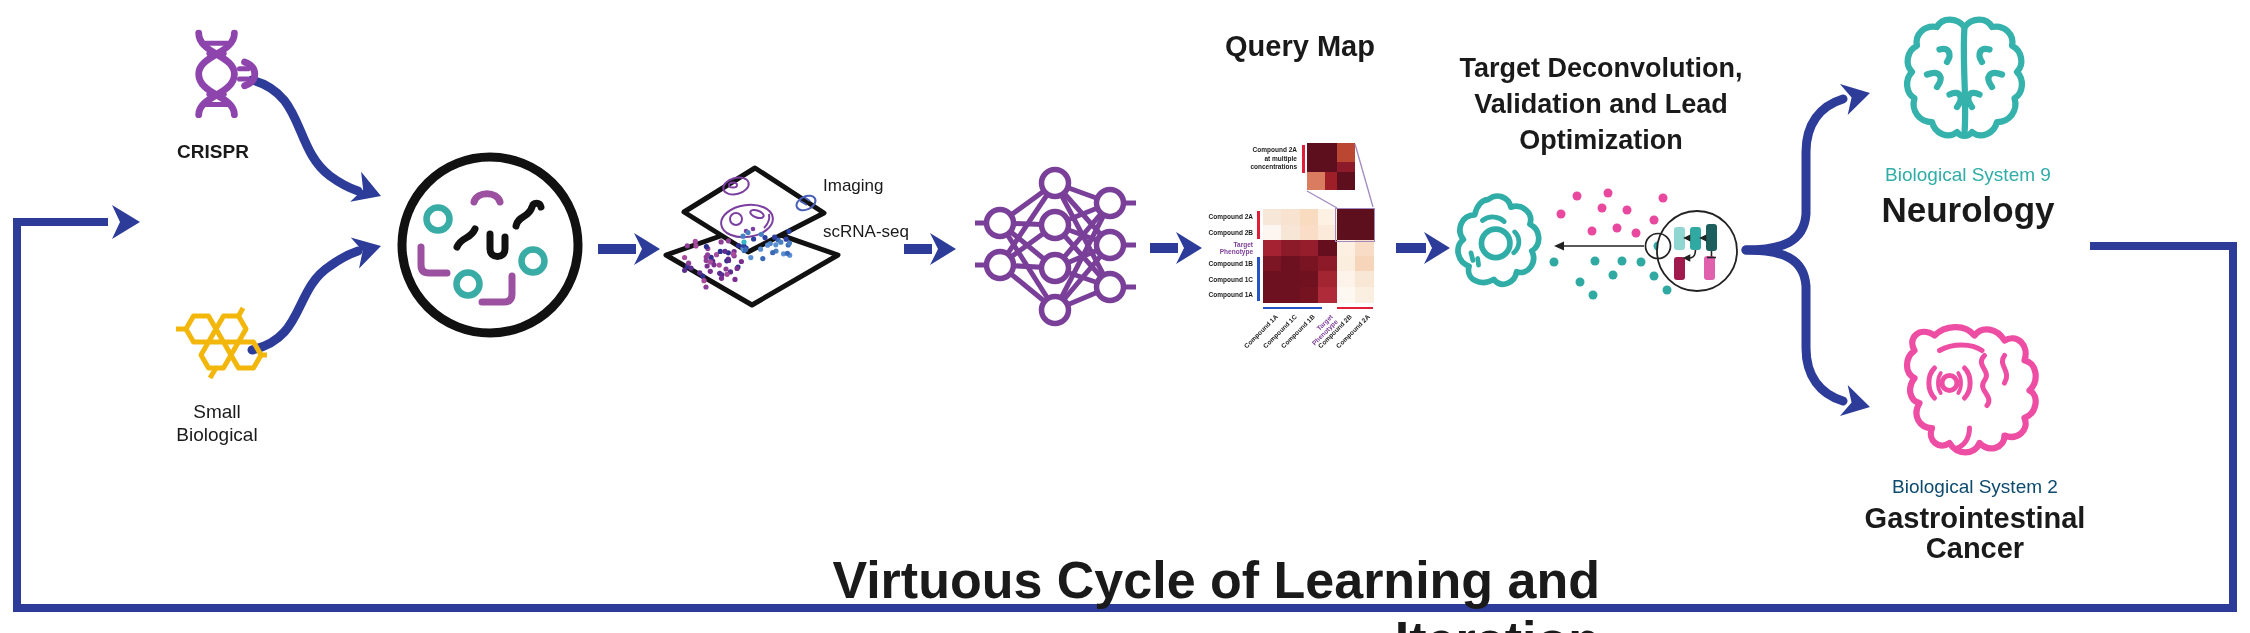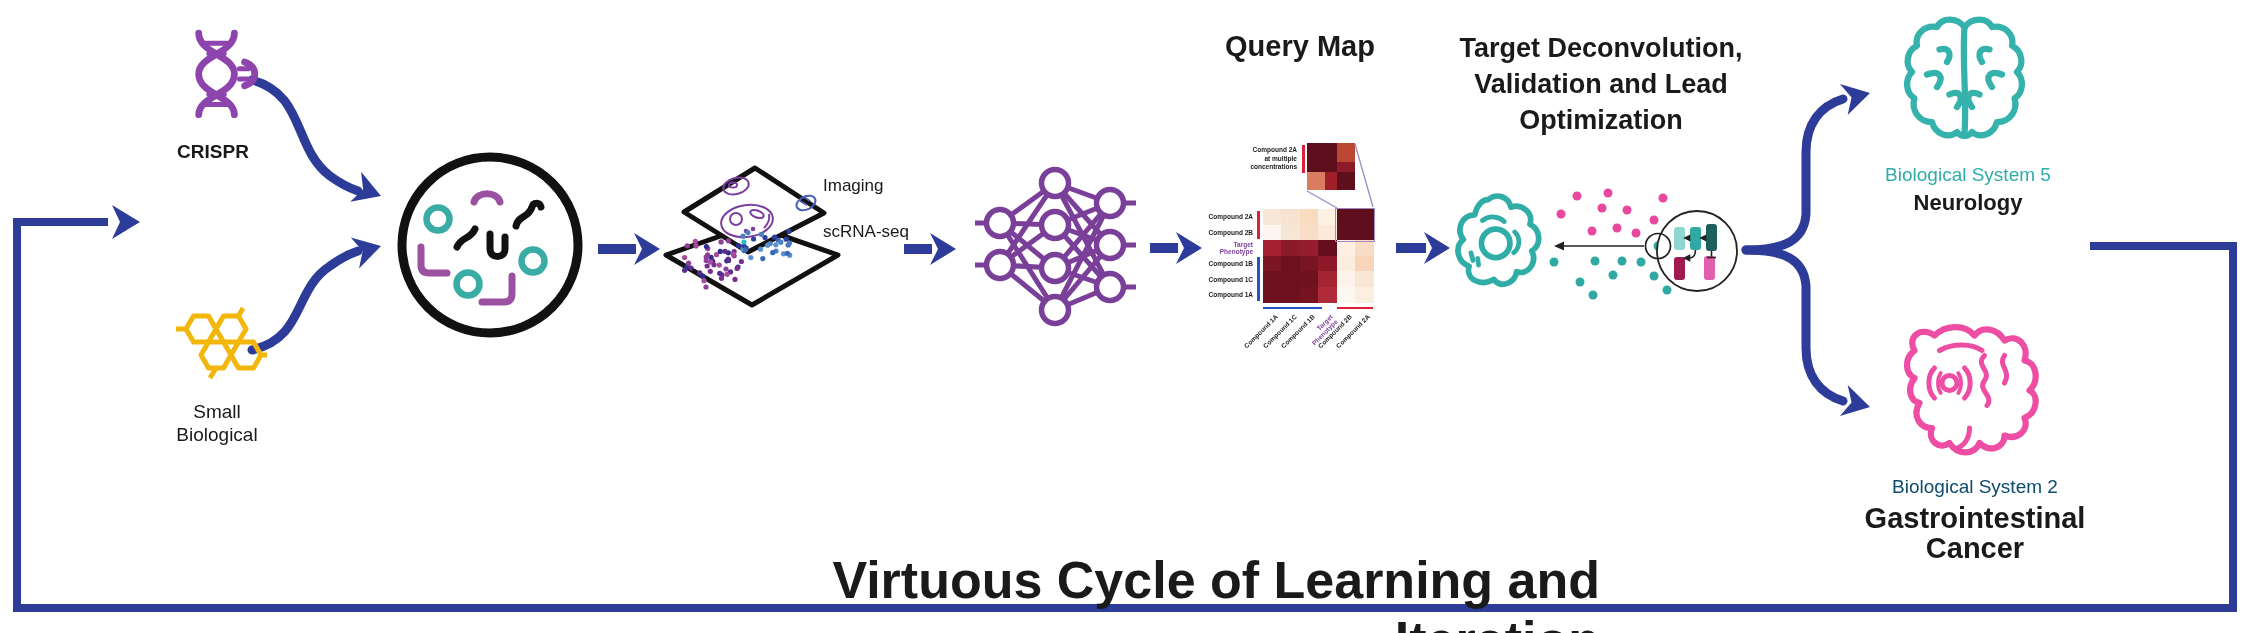--- a/index.html
+++ b/index.html
@@ -379,28 +379,28 @@
       <div class="hm-abs" style="left: 1239px; top: 154.5px; width: 58px; text-align: right; font-size: 6.5px; font-weight: bold;">at multiple</div>
       <div class="hm-abs" style="left: 1239px; top: 163px; width: 58px; text-align: right; font-size: 6.5px; font-weight: bold;">concentrations</div>
     </div>
 
   <svg id="overlay-svg" width="2250" height="633" viewBox="0 0 2250 633">
     <line x1="1307" y1="191" x2="1337" y2="208" stroke="#a08ac0" stroke-width="1.3"></line>
     <line x1="1355" y1="144" x2="1373" y2="207" stroke="#a08ac0" stroke-width="1.3"></line>
   </svg>
 
   <div class="lbl heading" style="left:1220px;top:28px;width:160px;">Query Map</div>
-  <div class="lbl heading" style="left:1436px;top:30px;width:330px;font-size:27px;">Target Deconvolution, Validation and Lead Optimization</div>
+  <div class="lbl heading" style="left:1436px;top:50px;width:330px;font-size:27px;">Target Deconvolution, Validation and Lead Optimization</div>
 
   <div class="lbl sub" style="left:153px;top:141px;width:120px;font-weight:600;text-align:center;">CRISPR</div>
   <div class="lbl sub" style="left:157px;top:400px;width:120px;font-weight:500;line-height:23px;">Small Biological</div>
 
   <div class="lbl" style="left:823px;top:176px;font-size:17px;">Imaging</div>
   <div class="lbl" style="left:823px;top:222px;font-size:17px;">scRNA-seq</div>
 
-  <div class="lbl sub" style="left:1858px;top:164px;width:220px;color:#2fada6;">Biological System 5</div>
-  <div class="lbl" style="left:1858px;top:190px;width:220px;font-size:22px;font-weight:bold;text-align:center;">Neurology</div>
+  <div class="lbl sub" style="left:1858px;top:164px;width:220px;color:#2fada6;">Biological System 9</div>
+  <div class="lbl" style="left:1858px;top:190px;width:220px;font-size:35px;font-weight:bold;text-align:center;">Neurology</div>
 
   <div class="lbl sub" style="left:1865px;top:476px;width:220px;color:#0c4a6e;">Biological System 2</div>
   <div class="lbl" style="left:1845px;top:503px;width:260px;font-size:29px;font-weight:bold;text-align:center;line-height:30px;">Gastrointestinal Cancer</div>
 
   <div class="lbl" style="left:700px;top:550px;width:900px;font-size:52px;font-weight:bold;text-align:right;">Virtuous Cycle of Learning and Iteration</div>
 </div>
 
 </body></html>

